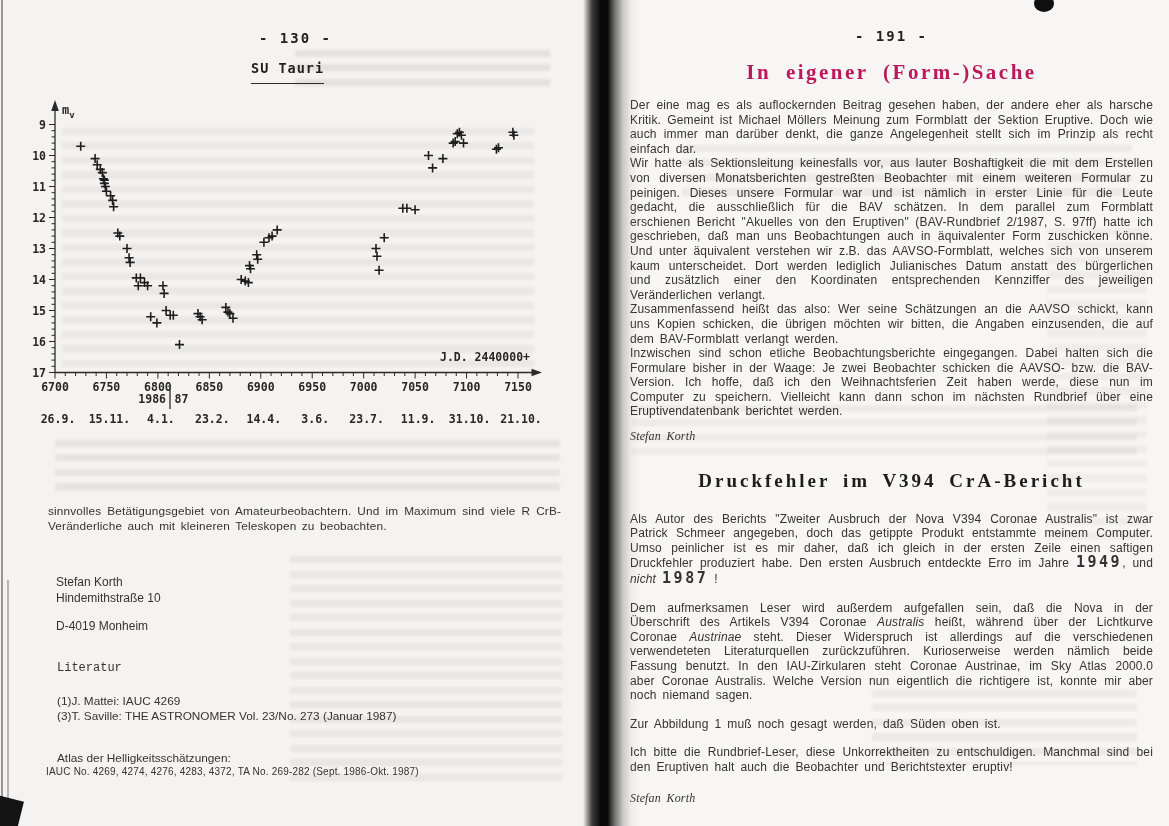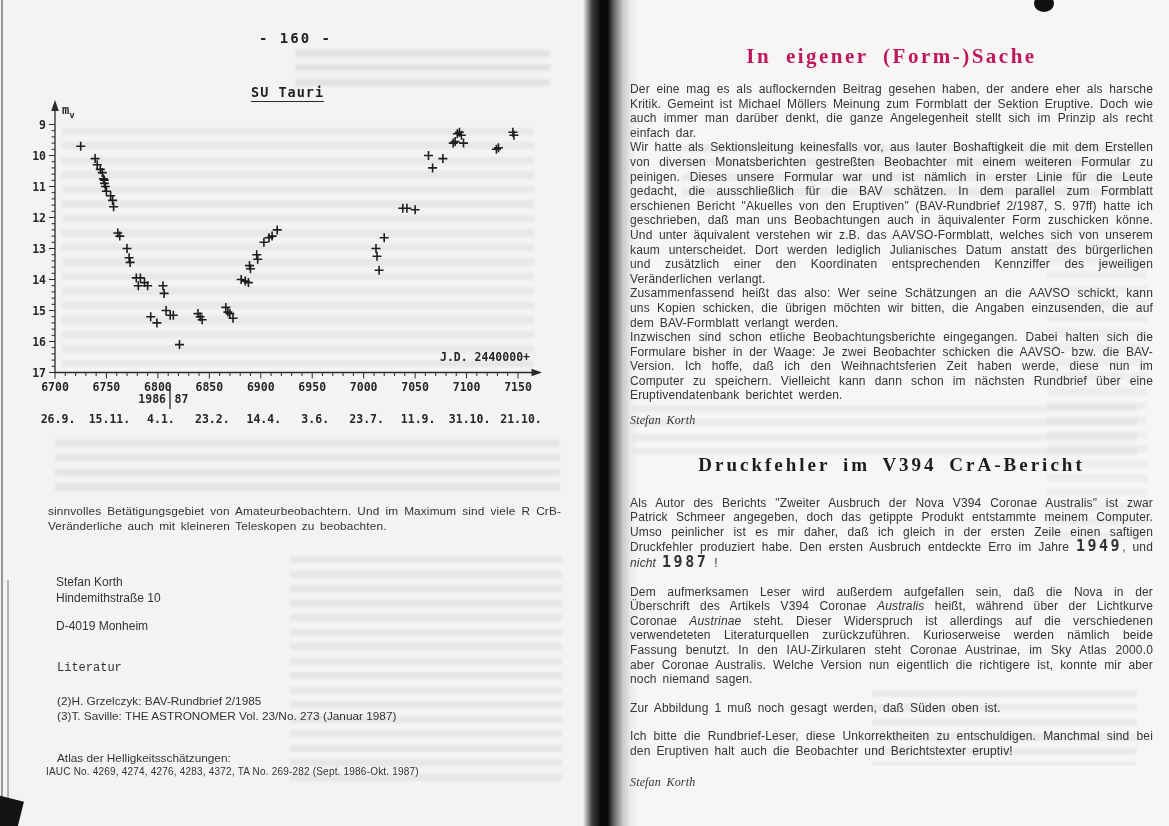--- a/index.html
+++ b/index.html
@@ -11,23 +11,23 @@
   .gutter{position:absolute;left:583px;top:0;width:56px;height:826px;z-index:5;
     background:linear-gradient(90deg, rgba(0,0,0,0) 0%, rgba(10,10,10,.78) 16%, #070707 32%,
                #0a0a0a 44%, rgba(25,25,25,.62) 56%, rgba(90,90,90,.28) 72%, rgba(150,150,150,.1) 86%, rgba(0,0,0,0) 100%);}
   
   .ghost{position:absolute;z-index:1;pointer-events:none;filter:blur(1.1px);
     background:repeating-linear-gradient(180deg, rgba(115,115,115,.17) 0 7px, rgba(0,0,0,0) 7px 14.5px);}
   .artifact{position:absolute;z-index:6;}
   
   .pgnum{position:absolute;font-family:"DejaVu Sans Mono",monospace;font-weight:bold;
          font-size:14px;letter-spacing:2px;color:#222;z-index:2;}
-  .chart-title{position:absolute;left:251px;top:84px;font-family:"DejaVu Sans Mono",monospace;
+  .chart-title{position:absolute;left:251px;top:60px;font-family:"DejaVu Sans Mono",monospace;
          font-weight:bold;font-size:13.5px;letter-spacing:1px;color:#1f1f1f;
-         border-bottom:1.6px solid #2a2a2a;padding-bottom:1px;z-index:2;}
+         border-bottom:1.6px solid #2a2a2a;padding-bottom:7px;z-index:2;}
   #lc-svg{position:absolute;left:30px;top:95px;z-index:2;}
   #lc-svg text{font-family:"DejaVu Sans Mono",monospace;font-weight:bold;fill:#262626;}
   .lbody{position:absolute;left:48px;top:504px;width:513px;margin:0;font-size:11.8px;
          line-height:14.6px;text-align:justify;letter-spacing:.15px;word-spacing:2px;color:#333;z-index:2;}
   .laddr{position:absolute;left:56px;top:574px;font-size:12px;line-height:16px;color:#333;z-index:2;}
   .laddr2{position:absolute;left:56px;top:619px;font-size:12px;color:#333;z-index:2;}
   .lith{position:absolute;left:57px;top:661px;font-size:12px;color:#333;z-index:2;font-family:Liberation Mono, monospace;}
   .lrefs{position:absolute;left:57px;top:694px;font-size:11.8px;line-height:14.8px;color:#333;z-index:2;}
   .lsrch{position:absolute;left:57px;top:751px;font-size:11.8px;color:#333;z-index:2;}
   .lsrcl{position:absolute;left:46px;top:765.5px;font-size:10px;letter-spacing:.2px;color:#333;z-index:2;}
@@ -49,21 +49,21 @@
   .seg-i{font-style:italic;}
   .seg-big{font-family:"DejaVu Sans Mono",monospace;font-weight:bold;font-size:15px;
        letter-spacing:2.5px;}
 </style>
 </head>
 <body>
 
 <div class="scan">
 
   <div class="page page-left">
-    <div class="pgnum" style="left:253px;top:30px;width:85px;text-align:center;">- 160 -</div>
+    <div class="pgnum" style="left:253px;top:30px;width:85px;text-align:center;">- 130 -</div>
 
     <div class="chart-title">SU Tauri</div>
 
     <svg id="lc-svg" width="548" height="340">
         <g stroke="#2a2a2a" stroke-width="1.3">
           <line x1="25" y1="14" x2="25" y2="277.5"></line>
           <line x1="25" y1="277.5" x2="503" y2="277.5"></line>
           <polygon points="25,5 21.2,16 28.8,16" fill="#2a2a2a" stroke="none"></polygon>
           <polygon points="512,277.5 501.5,273.8 501.5,281.2" fill="#2a2a2a" stroke="none"></polygon>
         </g>
@@ -207,35 +207,36 @@
     <p class="lbody">sinnvolles Betätigungsgebiet von Amateurbeobachtern. Und im Maximum sind viele R CrB-Veränderliche auch mit kleineren Teleskopen zu beobachten.</p>
 
     <div class="laddr">
       <div>Stefan Korth</div>
       <div>Hindemithstraße 10</div>
     </div>
     <div class="laddr2">D-4019 Monheim</div>
 
     <div class="lith">Literatur</div>
     <div class="lrefs">
-      <div>(2)H. Grzelczyk: BAV-Rundbrief 2/1985</div>
+      <div>(1)J. Mattei: IAUC 4269</div>
       <div>(3)T. Saville: THE ASTRONOMER Vol. 23/No. 273 (Januar 1987)</div>
     </div>
     <div class="lsrch">Atlas der Helligkeitsschätzungen:</div>
     <div class="lsrcl">IAUC No. 4269, 4274, 4276, 4283, 4372, TA No. 269-282 (Sept. 1986-Okt. 1987)</div>
   </div>
 
   <div class="page page-right">
 
     <div class="ghost" style="left:75px;top:145px;width:450px;height:58px;opacity:.55;"></div>
     <div class="ghost" style="left:25px;top:405px;width:505px;height:55px;opacity:.5;"></div>
     <div class="ghost" style="left:440px;top:228px;width:100px;height:315px;opacity:.4;"></div>
     <div class="ghost" style="left:265px;top:690px;width:265px;height:75px;opacity:.55;"></div>
 
     <div class="rcol">
+      <div class="rpgnum">- 191 -</div>
 
       <h1 class="art1">In eigener (Form-)Sache</h1>
 
       <p>Der eine mag es als auflockernden Beitrag gesehen haben, der andere eher als harsche Kritik. Gemeint ist Michael Möllers Meinung zum Formblatt der Sektion Eruptive. Doch wie auch immer man darüber denkt, die ganze Angelegenheit stellt sich im Prinzip als recht einfach dar.</p>
       <p>Wir hatte als Sektionsleitung keinesfalls vor, aus lauter Boshaftigkeit die mit dem Erstellen von diversen Monatsberichten gestreßten Beobachter mit einem weiteren Formular zu peinigen. Dieses unsere Formular war und ist nämlich in erster Linie für die Leute gedacht, die ausschließlich für die BAV schätzen. In dem parallel zum Formblatt erschienen Bericht "Akuelles von den Eruptiven" (BAV-Rundbrief 2/1987, S. 97ff) hatte ich geschrieben, daß man uns Beobachtungen auch in äquivalenter Form zuschicken könne. Und unter äquivalent verstehen wir z.B. das AAVSO-Formblatt, welches sich von unserem kaum unterscheidet. Dort werden lediglich Julianisches Datum anstatt des bürgerlichen und zusätzlich einer den Koordinaten entsprechenden Kennziffer des jeweiligen Veränderlichen verlangt.</p>
       <p>Zusammenfassend heißt das also: Wer seine Schätzungen an die AAVSO schickt, kann uns Kopien schicken, die übrigen möchten wir bitten, die Angaben einzusenden, die auf dem BAV-Formblatt verlangt werden.</p>
       <p>Inzwischen sind schon etliche Beobachtungsberichte eingegangen. Dabei halten sich die Formulare bisher in der Waage: Je zwei Beobachter schicken die AAVSO- bzw. die BAV-Version. Ich hoffe, daß ich den Weihnachtsferien Zeit haben werde, diese nun im Computer zu speichern. Vielleicht kann dann schon im nächsten Rundbrief über eine Eruptivendatenbank berichtet werden.</p>
 
       <p class="sig sig1">Stefan Korth</p>
 

